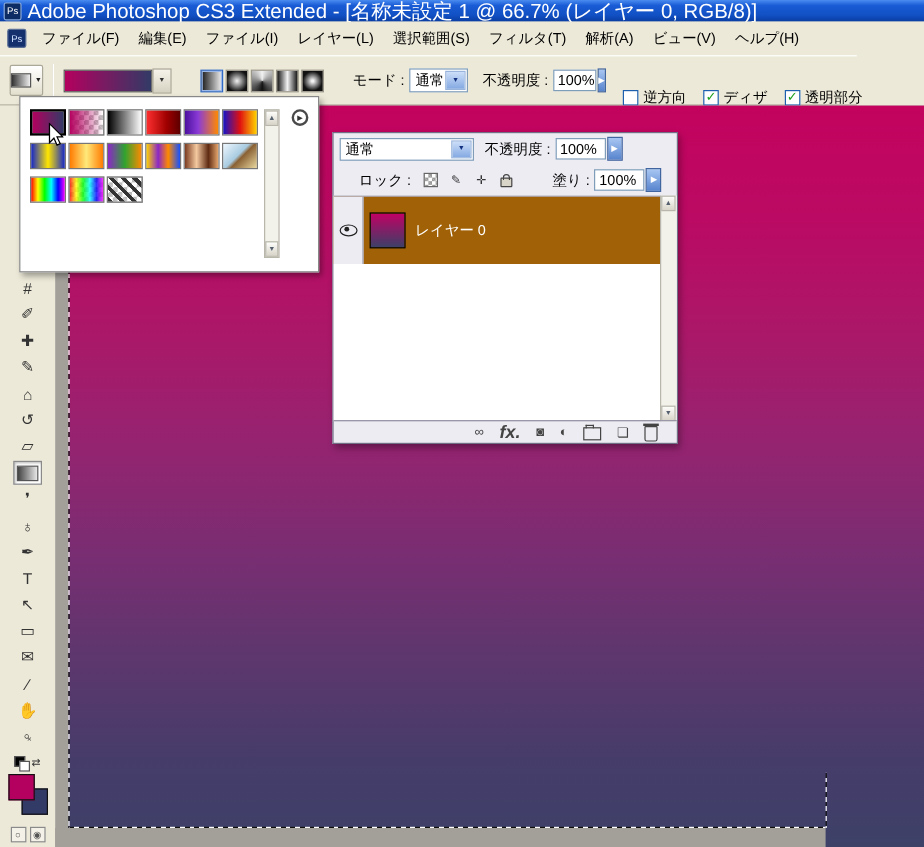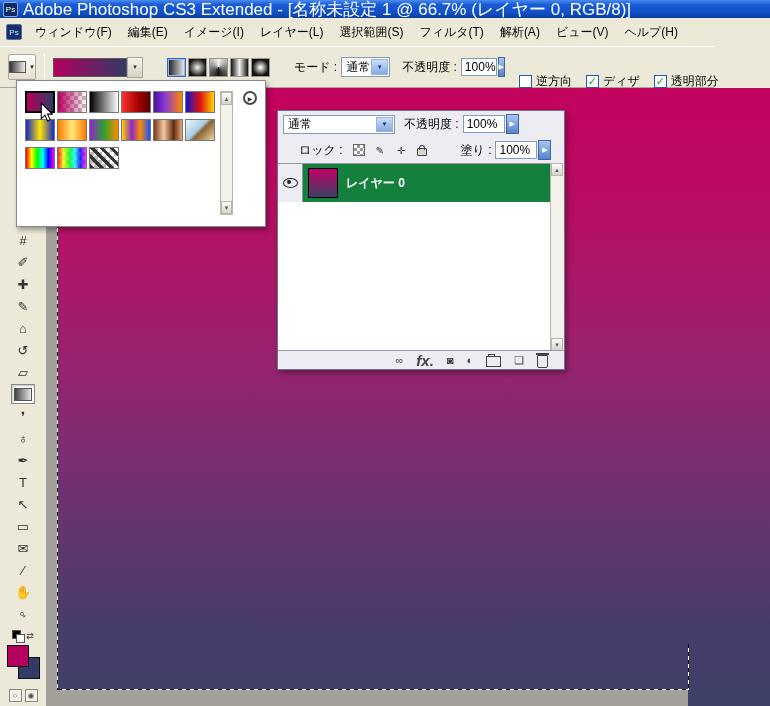--- a/index.html
+++ b/index.html
@@ -98,21 +98,21 @@
   .lock-btn{width:17px;height:16px;display:flex;align-items:center;justify-content:center;font-size:10px;color:#333;}
   .mini-checker{width:10px;height:10px;border:1px solid #666;
     background-image:linear-gradient(45deg,#999 25%,transparent 25%,transparent 75%,#999 75%),
                      linear-gradient(45deg,#999 25%,#fff 25%,#fff 75%,#999 75%);
     background-size:6px 6px;background-position:0 0,3px 3px;}
   .lock-shape{width:8px;height:6px;border:1px solid #444;border-radius:1px;position:relative;margin-top:4px;background:#d8d4c8;}
   .lock-shape::before{content:'';position:absolute;left:1px;top:-4px;width:4px;height:4px;
     border:1px solid #444;border-bottom:none;border-radius:3px 3px 0 0;}
   .lp-list{position:absolute;left:0;top:52px;right:13px;bottom:18px;background:#fff;
     border-top:1px solid #9a98a8;border-bottom:1px solid #9a98a8;}
-  .layer-row{height:38px;background:#15803d;display:flex;align-items:center;font-weight:bold;}
+  .layer-row{height:56px;background:#a16207;display:flex;align-items:center;}
   .eye-cell{width:24px;align-self:stretch;background:#EDECF3;border-right:1px solid #9a98a8;
     display:flex;align-items:center;justify-content:center;flex:0 0 auto;}
   .eye{width:13px;height:8px;border:1px solid #222;border-radius:50%;position:relative;}
   .eye::after{content:'';position:absolute;left:3px;top:1px;width:4px;height:4px;border-radius:50%;background:#222;}
   .layer-thumb{width:28px;height:28px;margin-left:5px;border:1px solid #000;
     background:linear-gradient(180deg,#C10165,#3C4067);flex:0 0 auto;}
   .layer-name{color:#fff;margin-left:8px;white-space:nowrap;}
   .lp-scroll{position:absolute;top:52px;right:0;width:13px;bottom:18px;background:#F2F1EA;border-left:1px solid #b9b7ac;}
   .scroll-btn{position:absolute;left:0;width:12px;height:13px;background:linear-gradient(180deg,#fdfdfb,#d8d4c8);
     border:1px solid #b9b7ac;color:#55606e;font-size:6px;display:flex;align-items:center;justify-content:center;box-sizing:border-box;}
@@ -168,23 +168,23 @@
 
 <div>
 
   <div class="titlebar">
     <span class="app-icon">Ps</span>
     <span class="title-text">Adobe Photoshop CS3 Extended - [名称未設定 1 @ 66.7% (レイヤー 0, RGB/8)]</span>
   </div>
 
   <div class="menubar">
     <span class="doc-icon">Ps</span>
-    <span class="menu-item">ウィンドウ(F)</span>
+    <span class="menu-item">ファイル(F)</span>
     <span class="menu-item">編集(E)</span>
-    <span class="menu-item">イメージ(I)</span>
+    <span class="menu-item">ファイル(I)</span>
     <span class="menu-item">レイヤー(L)</span>
     <span class="menu-item">選択範囲(S)</span>
     <span class="menu-item">フィルタ(T)</span>
     <span class="menu-item">解析(A)</span>
     <span class="menu-item">ビュー(V)</span>
     <span class="menu-item">ヘルプ(H)</span>
   </div>
 
   <div class="optionsbar">
     <div class="tool-preset">

